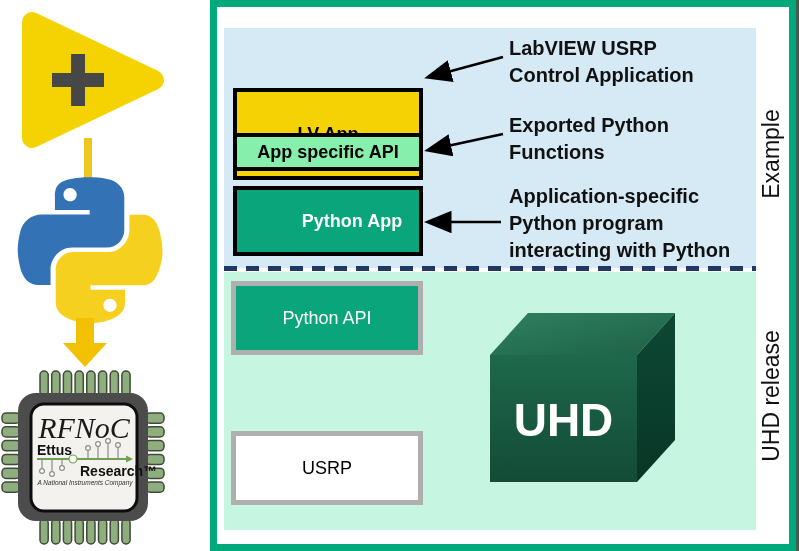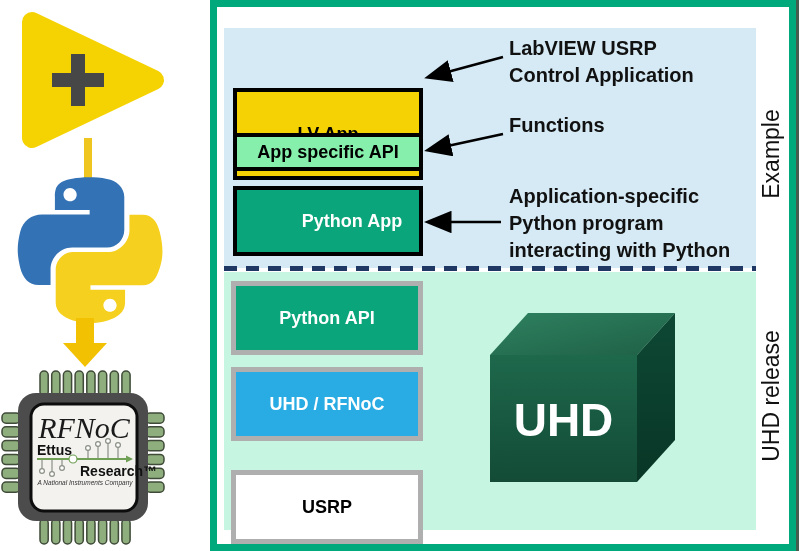--- a/index.html
+++ b/index.html
@@ -20,24 +20,24 @@
   
   .tbox{left:233px;width:190px;box-sizing:border-box;border:4px solid #000;
         display:flex;align-items:center;justify-content:center;
         font-weight:bold;font-size:18px;color:#000;text-align:center;}
   #lv-app-box{top:42px;height:92px;background:#F5D204;margin-top:46px;}
   #app-api-box{top:133px;height:38px;background:#86efac;}
   #python-app-box{top:186px;height:70px;background:#0AA57A;color:#ffffff;padding-left:48px;}
   
   .gbox{left:231px;width:192px;box-sizing:border-box;border:5px solid #AFAFAF;
         display:flex;align-items:center;justify-content:center;
-        font-weight:bold;font-size:18px;text-align:center;}
+        font-weight:normal;font-size:18px;text-align:center;}
   #python-api-box{top:281px;height:74px;background:#0AA57A;color:#ffffff;}
   #uhd-rfnoc-box{top:367px;height:74px;background:#28ACE3;color:#ffffff;}
-  #usrp-box{top:470px;height:74px;background:#ffffff;color:#000;align-items:center;}
+  #usrp-box{top:431px;height:74px;background:#ffffff;color:#000;align-items:center;}
   
   .ann{left:509px;font-size:20px;line-height:27px;color:#111;white-space:nowrap;font-weight:bold;}
   #ann-1{top:35px;}
   #ann-2{top:112px;}
   #ann-3{top:183px;}
   
   .vlabel{width:200px;height:26px;text-align:center;font-size:23px;color:#111;
           transform:rotate(-90deg);white-space:nowrap;}
   #example-label{left:671px;top:141px;}
   #release-label{left:671px;top:383px;}
@@ -154,20 +154,21 @@
   </div>
   <div id="python-app-box" class="abs tbox">
     <span>Python App</span>
   </div>
 
   <div id="ann-1" class="abs ann">
     <div>LabVIEW USRP</div>
     <div>Control Application</div>
   </div>
   <div id="ann-2" class="abs ann">
+    <div>Exported Python</div>
     <div>Functions</div>
   </div>
   <div id="ann-3" class="abs ann">
     <div>Application-specific</div>
     <div>Python program</div>
     <div>interacting with Python</div>
   </div>
 
   <svg id="arrow-overlay" class="abs" width="100" height="230" viewBox="0 0 100 230">
     <defs>
@@ -178,23 +179,20 @@
     <line x1="88" y1="27" x2="14" y2="47" stroke="#000" stroke-width="2.5" marker-end="url(#ah)"></line>
     <line x1="88" y1="104" x2="14" y2="120" stroke="#000" stroke-width="2.5" marker-end="url(#ah)"></line>
     <line x1="86" y1="192" x2="14" y2="192" stroke="#000" stroke-width="2.5" marker-end="url(#ah)"></line>
   </svg>
 
   <div id="example-label" class="abs vlabel">Example</div>
   <div id="release-label" class="abs vlabel">UHD release</div>
 
   <div id="python-api-box" class="abs gbox">
     <span>Python API</span>
-  </div>
-  <div id="uhd-rfnoc-box" class="abs gbox">
-    <span>UHD / RFNoC</span>
   </div>
   <div id="usrp-box" class="abs gbox">
     <span>USRP</span>
   </div>
 
   <svg id="cube" class="abs" width="210" height="195" viewBox="0 0 210 195">
     <defs>
       <linearGradient id="gFront" x1="0" y1="0" x2="0" y2="1">
         <stop offset="0" stop-color="#1E684C"></stop>
           <stop offset="1" stop-color="#134B36"></stop>

